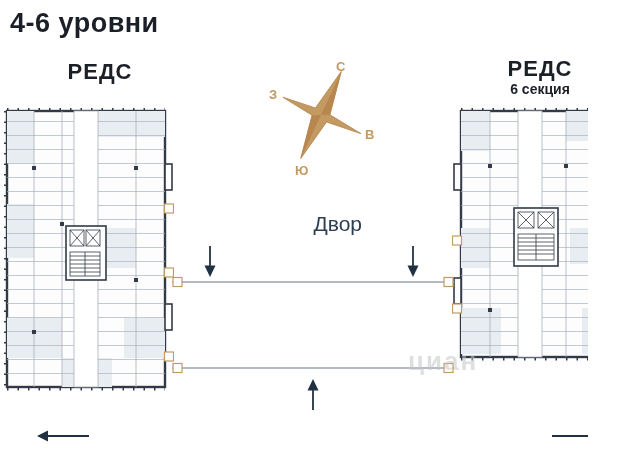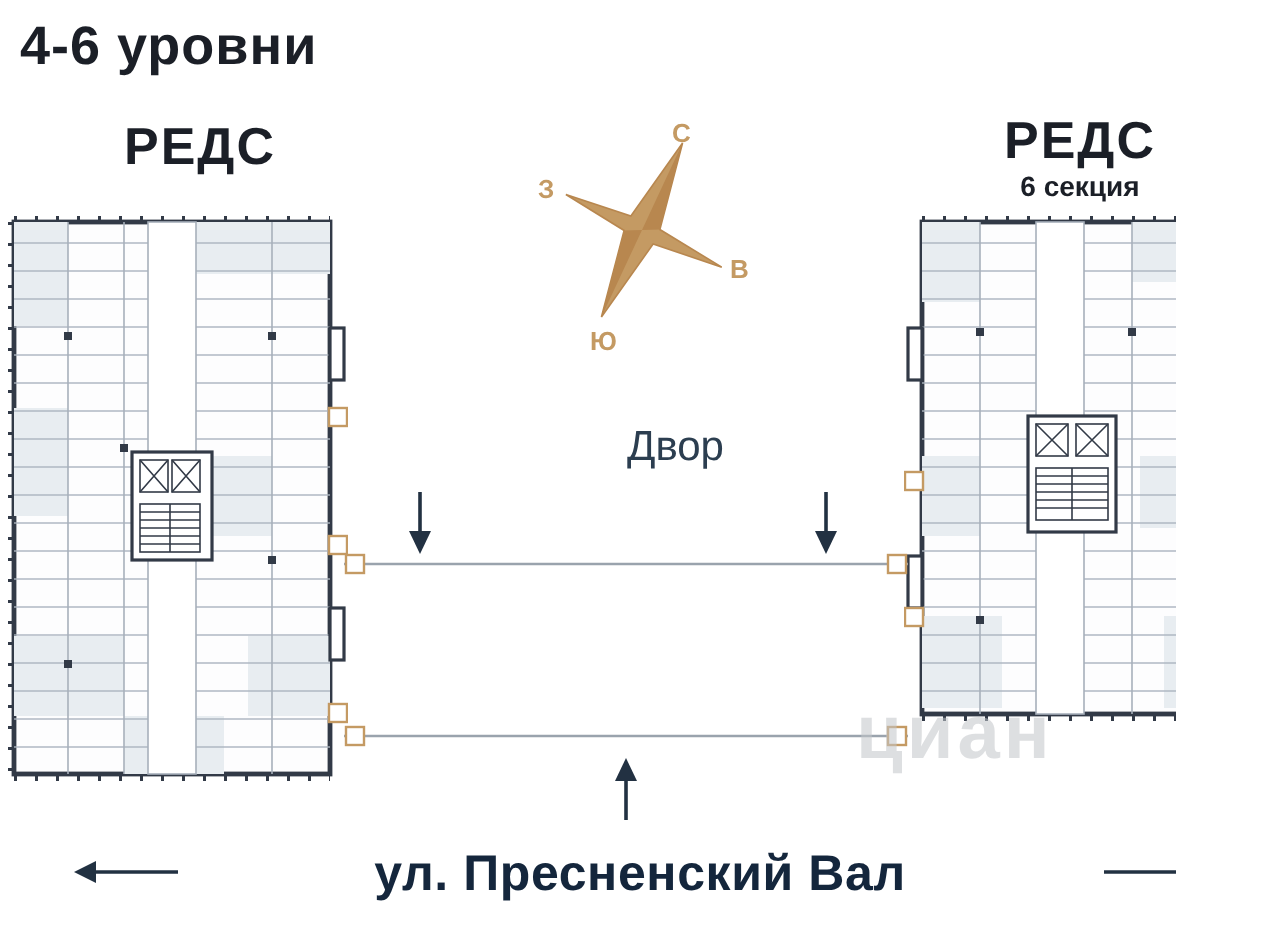--- a/index.html
+++ b/index.html
@@ -5,29 +5,29 @@
   html,body{margin:0;padding:0;background:#ffffff;}
   #stage{
     position:relative;width:588px;height:470px;background:#ffffff;overflow:hidden;
     font-family:"Liberation Sans","DejaVu Sans",sans-serif;color:#1c2a3a;
   }
   .abs{position:absolute;}
   #page-title{
     left:10px;top:8px;font-size:27px;font-weight:700;color:#1b1f27;letter-spacing:.5px;
   }
   .bldg-label{width:130px;text-align:center;line-height:1.05;}
-  .bldg-label .name{font-size:26px;font-weight:700;color:#1b1f27;letter-spacing:1px;}
+  .bldg-label .name{font-size:22px;font-weight:700;color:#1b1f27;letter-spacing:1px;}
   .bldg-label .section{font-size:14px;font-weight:700;color:#1b1f27;margin-top:2px;}
   #bldg-left-label{left:35px;top:60px;}
   #bldg-right-label{left:475px;top:57px;}
   #courtyard-label{left:262px;top:212px;width:100px;text-align:right;font-size:21px;color:#2c3e50;}
   #street-row{left:0;top:423px;width:640px;text-align:center;}
   #street-name{font-size:25px;font-weight:700;color:#14263c;letter-spacing:.3px;}
   #watermark{
-    left:428px;top:346px;font-size:38px;font-weight:700;letter-spacing:2px;
+    left:408px;top:346px;font-size:26px;font-weight:700;letter-spacing:2px;
     color:#c3c6ca;opacity:.55;z-index:5;
   }
   svg{display:block;}
   .plan-wall{stroke:#323a47;stroke-width:2.4;fill:#fdfdfe;}
   .thin{stroke:#a7b0bb;stroke-width:.8;}
   .tick{stroke:#323a47;stroke-width:4;stroke-dasharray:1.5 9;fill:none;}
   .room{fill:#e8edf1;}
   .core{fill:#ffffff;stroke:#323a47;stroke-width:1.6;}
   .corestroke{stroke:#323a47;stroke-width:.8;fill:none;}
   .col{fill:#323a47;}
@@ -187,23 +187,20 @@
     <rect class="marker" x="272" y="87.5" width="9" height="9"></rect>
   </svg>
 
   <svg class="abs" style="left:304px;top:378px;" width="18" height="34" viewBox="0 0 18 34">
     <line class="arrow" x1="9" y1="32" x2="9" y2="11"></line>
     <polygon class="arrowhead" points="9,1 3.5,12.5 14.5,12.5"></polygon>
   </svg>
 
   <div id="watermark" class="abs">циан</div>
 
-  <div id="street-row" class="abs">
-    <span id="street-name">ул. Пресненский Вал</span>
-  </div>
   <svg class="abs" style="left:35px;top:429px;" width="58" height="14" viewBox="0 0 58 14">
     <line class="arrow" x1="54" y1="7" x2="11" y2="7"></line>
     <polygon class="arrowhead" points="2,7 13,1.5 13,12.5"></polygon>
   </svg>
   <svg class="abs" style="left:548px;top:429px;" width="58" height="14" viewBox="0 0 58 14">
     <line class="arrow" x1="4" y1="7" x2="47" y2="7"></line>
     <polygon class="arrowhead" points="56,7 45,1.5 45,12.5"></polygon>
   </svg>
 
 </div>

